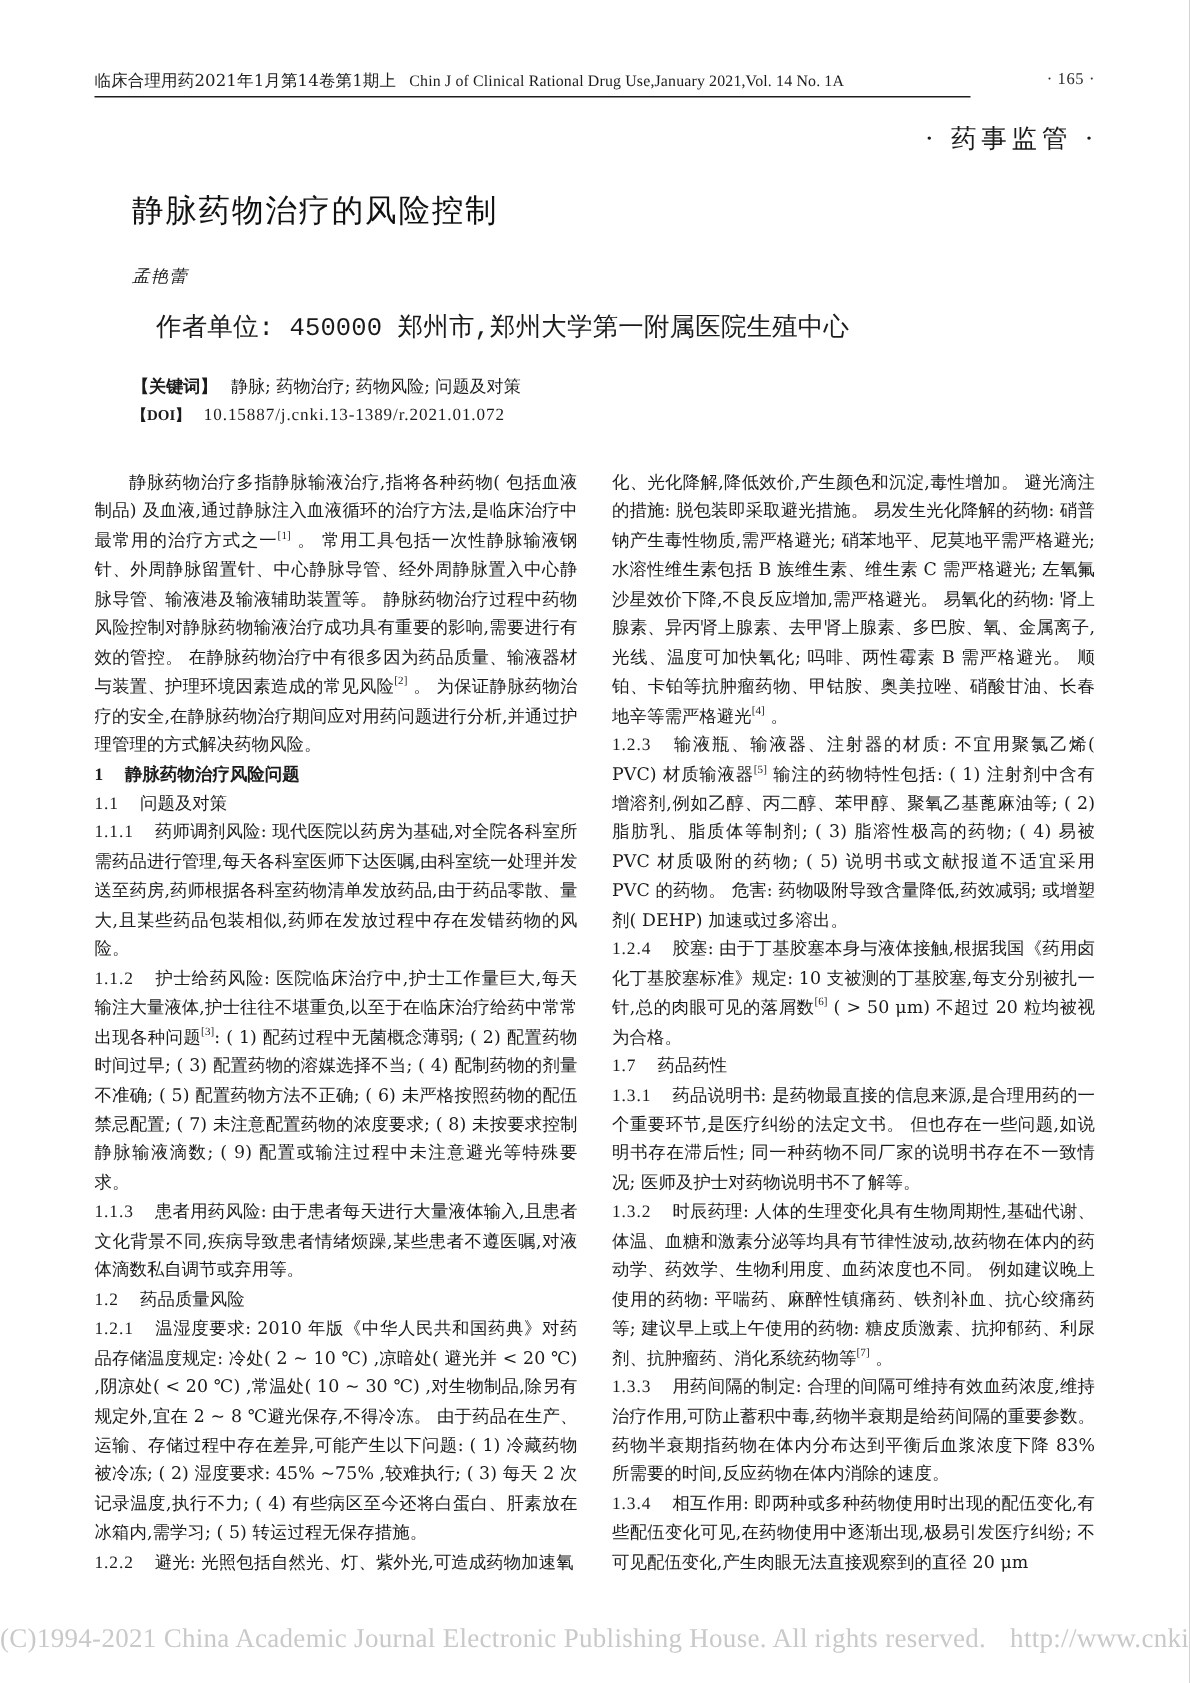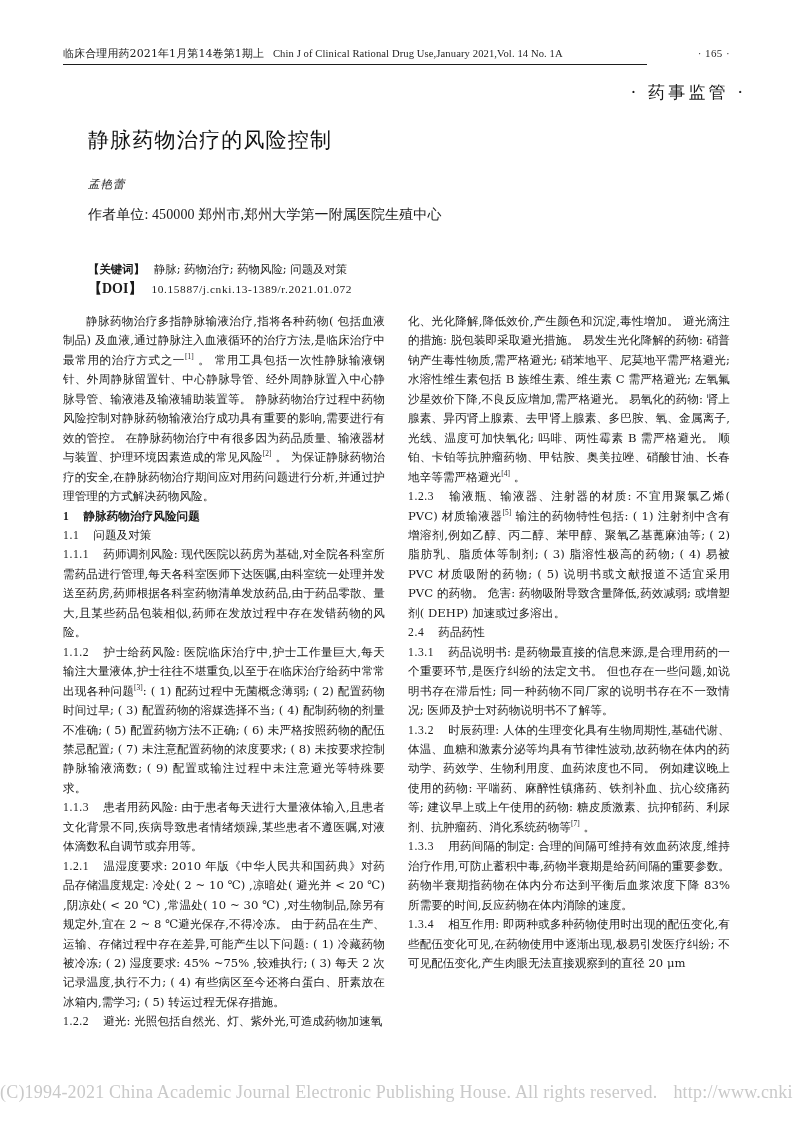--- a/index.html
+++ b/index.html
@@ -58,21 +58,21 @@
     left: 0;
     top: 18px;
     width: 584px;
     height: 1px;
     background: #1d1d1d;
   }
 
   
   .colhead {
     position: absolute;
-    right: 47px;
+    right: 61px;
     top: 81px;
     font-family: "DejaVu Serif", "Liberation Serif", serif;
     font-size: 17px;
     letter-spacing: 3.2px;
     color: #1a1a1a;
     white-space: nowrap;
   }
 
   
   .title {
@@ -91,40 +91,40 @@
     top: 177px;
     font-family: "DejaVu Serif", "Liberation Serif", serif;
     font-size: 11.5px;
     letter-spacing: 1px;
     color: #1b1b1b;
     white-space: nowrap;
     font-style: italic;
   }
   .affil {
     position: absolute;
+    left: 104px;
+    top: 206px;
+    font-size: 17px;
+    font-family: Liberation Mono, monospace;
+    color: #1b1b1b;
+    white-space: nowrap;
+    letter-spacing: 0.1px;
+  }
+  .meta {
+    position: absolute;
     left: 88px;
-    top: 206px;
-    font-size: 14px;
-    font-family: Liberation Serif, serif;
-    color: #1b1b1b;
-    white-space: nowrap;
-    letter-spacing: 0.1px;
-  }
-  .meta {
-    position: absolute;
-    left: 88px;
-    top: 260px;
+    top: 248px;
     font-size: 11.4px;
     font-family: "DejaVu Serif", "Liberation Serif", serif;
     color: #1b1b1b;
     white-space: nowrap;
     line-height: 19px;
   }
   .meta .lbl { font-weight: bold; }
-  .meta .doi-lbl { font-family: "Liberation Serif", serif; font-weight: bold; font-size: 14px; }
+  .meta .doi-lbl { font-family: "Liberation Serif", serif; font-weight: bold; font-size: 10px; }
   .meta-row { white-space: nowrap; }
   .meta-row .sep { display: inline-block; width: 9px; }
 
   
   .body-cols {
     position: absolute;
     left: 63px;
     top: 312px;
     width: 667px;
     height: 770px;
@@ -207,27 +207,29 @@
   </div>
 
   <div class="body-cols">
     <div class="col col-left" id="col-left">
         <p class="ind">静脉药物治疗多指静脉输液治疗,指将各种药物( 包括血液制品) 及血液,通过静脉注入血液循环的治疗方法,是临床治疗中最常用的治疗方式之一<sup>[1]</sup> 。 常用工具包括一次性静脉输液钢针、外周静脉留置针、中心静脉导管、经外周静脉置入中心静脉导管、输液港及输液辅助装置等。 静脉药物治疗过程中药物风险控制对静脉药物输液治疗成功具有重要的影响,需要进行有效的管控。 在静脉药物治疗中有很多因为药品质量、输液器材与装置、护理环境因素造成的常见风险<sup>[2]</sup> 。 为保证静脉药物治疗的安全,在静脉药物治疗期间应对用药问题进行分析,并通过护理管理的方式解决药物风险。</p>
         <p class="hang"><span class="num hd">1</span><span class="sp"></span><b>静脉药物治疗风险问题</b></p>
         <p class="hang"><span class="num">1.1</span><span class="sp"></span><span>问题及对策</span></p>
         <p class="hang"><span class="num">1.1.1</span><span class="sp"></span><span>药师调剂风险: 现代医院以药房为基础,对全院各科室所需药品进行管理,每天各科室医师下达医嘱,由科室统一处理并发送至药房,药师根据各科室药物清单发放药品,由于药品零散、量大,且某些药品包装相似,药师在发放过程中存在发错药物的风险。</span></p>
         <p class="hang"><span class="num">1.1.2</span><span class="sp"></span><span>护士给药风险: 医院临床治疗中,护士工作量巨大,每天输注大量液体,护士往往不堪重负,以至于在临床治疗给药中常常出现各种问题<sup>[3]</sup>: ( 1) 配药过程中无菌概念薄弱; ( 2) 配置药物时间过早; ( 3) 配置药物的溶媒选择不当; ( 4) 配制药物的剂量不准确; ( 5) 配置药物方法不正确; ( 6) 未严格按照药物的配伍禁忌配置; ( 7) 未注意配置药物的浓度要求; ( 8) 未按要求控制静脉输液滴数; ( 9) 配置或输注过程中未注意避光等特殊要求。</span></p>
         <p class="hang"><span class="num">1.1.3</span><span class="sp"></span><span>患者用药风险: 由于患者每天进行大量液体输入,且患者文化背景不同,疾病导致患者情绪烦躁,某些患者不遵医嘱,对液体滴数私自调节或弃用等。</span></p>
+        <p class="hang"><span class="num">1.2</span><span class="sp"></span><span>药品质量风险</span></p>
         <p class="hang"><span class="num">1.2.1</span><span class="sp"></span><span>温湿度要求: 2010 年版《中华人民共和国药典》对药品存储温度规定: 冷处( 2 ~ 10 ℃) ,凉暗处( 避光并 &lt; 20 ℃) ,阴凉处( &lt; 20 ℃) ,常温处( 10 ~ 30 ℃) ,对生物制品,除另有规定外,宜在 2 ~ 8 ℃避光保存,不得冷冻。 由于药品在生产、运输、存储过程中存在差异,可能产生以下问题: ( 1) 冷藏药物被冷冻; ( 2) 湿度要求: 45% ~75% ,较难执行; ( 3) 每天 2 次记录温度,执行不力; ( 4) 有些病区至今还将白蛋白、肝素放在冰箱内,需学习; ( 5) 转运过程无保存措施。</span></p>
         <p class="hang"><span class="num">1.2.2</span><span class="sp"></span><span>避光: 光照包括自然光、灯、紫外光,可造成药物加速氧</span></p>
       </div>
     <div class="col col-right" id="col-right">
         <p class="">化、光化降解,降低效价,产生颜色和沉淀,毒性增加。 避光滴注的措施: 脱包装即采取避光措施。 易发生光化降解的药物: 硝普钠产生毒性物质,需严格避光; 硝苯地平、尼莫地平需严格避光; 水溶性维生素包括 B 族维生素、维生素 C 需严格避光; 左氧氟沙星效价下降,不良反应增加,需严格避光。 易氧化的药物: 肾上腺素、异丙肾上腺素、去甲肾上腺素、多巴胺、氧、金属离子,光线、温度可加快氧化; 吗啡、两性霉素 B 需严格避光。 顺铂、卡铂等抗肿瘤药物、甲钴胺、奥美拉唑、硝酸甘油、长春地辛等需严格避光<sup>[4]</sup> 。</p>
         <p class="hang"><span class="num">1.2.3</span><span class="sp"></span><span>输液瓶、输液器、注射器的材质: 不宜用聚氯乙烯( PVC) 材质输液器<sup>[5]</sup> 输注的药物特性包括: ( 1) 注射剂中含有增溶剂,例如乙醇、丙二醇、苯甲醇、聚氧乙基蓖麻油等; ( 2) 脂肪乳、脂质体等制剂; ( 3) 脂溶性极高的药物; ( 4) 易被 PVC 材质吸附的药物; ( 5) 说明书或文献报道不适宜采用 PVC 的药物。 危害: 药物吸附导致含量降低,药效减弱; 或增塑剂( DEHP) 加速或过多溶出。</span></p>
-        <p class="hang"><span class="num">2.4</span><span class="sp"></span><span>药品药性</span></p>
+        <p class="hang"><span class="num">1.2.4</span><span class="sp"></span><span>胶塞: 由于丁基胶塞本身与液体接触,根据我国《药用卤化丁基胶塞标准》规定: 10 支被测的丁基胶塞,每支分别被扎一针,总的肉眼可见的落屑数<sup>[6]</sup> ( &gt; 50 μm) 不超过 20 粒均被视为合格。</span></p>
+        <p class="hang"><span class="num">1.7</span><span class="sp"></span><span>药品药性</span></p>
         <p class="hang"><span class="num">1.3.1</span><span class="sp"></span><span>药品说明书: 是药物最直接的信息来源,是合理用药的一个重要环节,是医疗纠纷的法定文书。 但也存在一些问题,如说明书存在滞后性; 同一种药物不同厂家的说明书存在不一致情况; 医师及护士对药物说明书不了解等。</span></p>
         <p class="hang"><span class="num">1.3.2</span><span class="sp"></span><span>时辰药理: 人体的生理变化具有生物周期性,基础代谢、体温、血糖和激素分泌等均具有节律性波动,故药物在体内的药动学、药效学、生物利用度、血药浓度也不同。 例如建议晚上使用的药物: 平喘药、麻醉性镇痛药、铁剂补血、抗心绞痛药等; 建议早上或上午使用的药物: 糖皮质激素、抗抑郁药、利尿剂、抗肿瘤药、消化系统药物等<sup>[7]</sup> 。</span></p>
         <p class="hang"><span class="num">1.3.3</span><span class="sp"></span><span>用药间隔的制定: 合理的间隔可维持有效血药浓度,维持治疗作用,可防止蓄积中毒,药物半衰期是给药间隔的重要参数。 药物半衰期指药物在体内分布达到平衡后血浆浓度下降 83% 所需要的时间,反应药物在体内消除的速度。</span></p>
         <p class="hang"><span class="num">1.3.4</span><span class="sp"></span><span>相互作用: 即两种或多种药物使用时出现的配伍变化,有些配伍变化可见,在药物使用中逐渐出现,极易引发医疗纠纷; 不可见配伍变化,产生肉眼无法直接观察到的直径 20 μm</span></p>
       </div>
   </div>
 
   <div class="footer"><span>(C)1994-2021 China Academic Journal Electronic Publishing House. All rights reserved.</span><span class="url">http://www.cnki.net</span></div>
 
 </div>

